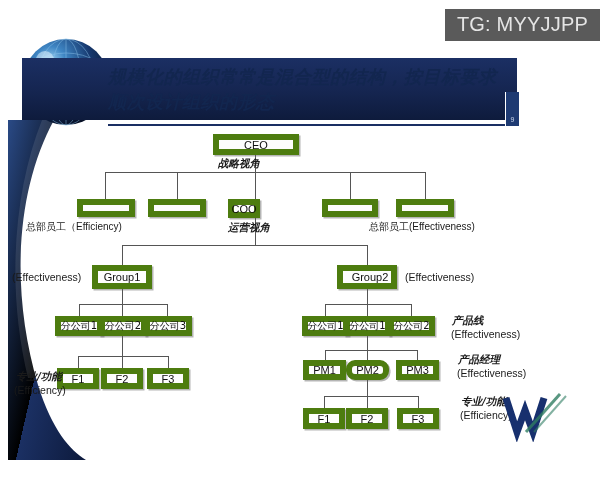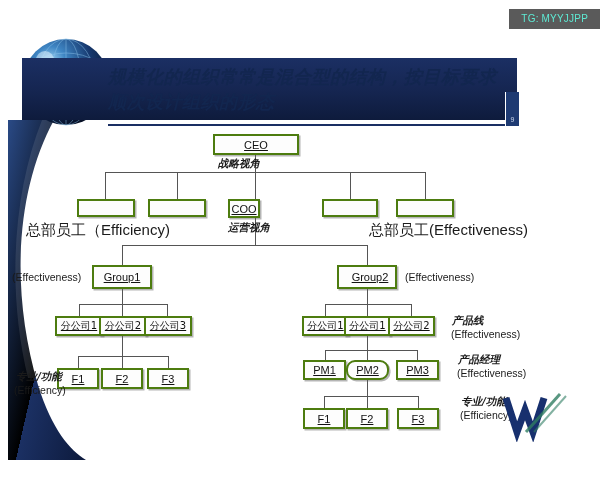--- a/index.html
+++ b/index.html
@@ -7,22 +7,22 @@
     width:600px;height:480px;overflow:hidden;
     background:#ffffff;
     font-family:"Liberation Sans","DejaVu Sans",sans-serif;
     position:relative;
   }
   #slide{position:absolute;left:0;top:0;width:600px;height:480px;background:#fff;overflow:hidden;}
 
   
   .tg-tag{
     position:absolute;right:0;top:9px;
-    background:#5a5a5a;color:#5eead4;
-    font-size:10px;letter-spacing:.2px;
+    background:#5a5a5a;color:#e5e5e5;
+    font-size:20px;letter-spacing:.2px;
     padding:4px 12px 5px 12px;
     z-index:40;
   }
 
   
   .url-tag{
     position:absolute;left:18px;bottom:22px;
     background:#5a5a5a;color:#fff;
     font-size:14px;
     padding:5px 14px 6px 14px;
@@ -66,37 +66,36 @@
     background:#1e3a72;border-left:1px solid #fff;z-index:12;
     color:#c8d4ea;font-size:7px;
     display:flex;align-items:flex-end;justify-content:center;
     padding-bottom:3px;box-sizing:border-box;
   }
 
   
   #chart{position:absolute;left:0;top:128px;width:600px;height:300px;z-index:20;}
   .node{
     position:absolute;box-sizing:border-box;
-    border:2px solid #4d7c0f;
+    border:6px solid #4d7c0f;
     background:#fdfdfd;
     color:#111;
     display:flex;align-items:center;justify-content:center;
     font-size:11px;
     box-shadow:1.5px 1.5px 0 rgba(90,90,90,.45);
     white-space:nowrap;
-    text-decoration:underline;
   }
   .node.cn{font-family:"DejaVu Sans","Liberation Sans",sans-serif;font-size:10px;}
   .node.empty{background:#fcfcfc;}
   .lbl{
     position:absolute;color:#1a1a1a;font-size:10.5px;white-space:nowrap;
     line-height:1.25;
   }
   .lbl.cn{font-family:"DejaVu Serif","Liberation Serif",serif;font-style:italic;font-weight:bold;}
-  .lbl.mix{font-size:15px;text-align:right;}
+  .lbl.mix{font-size:10px;text-align:right;}
   .ln{position:absolute;background:#555;}
   .ln.h{height:1px;}
   .ln.v{width:1px;}
 
   
   .wmark{position:absolute;left:500px;top:392px;width:70px;height:50px;z-index:30;pointer-events:none;}
 </style>
 </head>
 <body>
 

